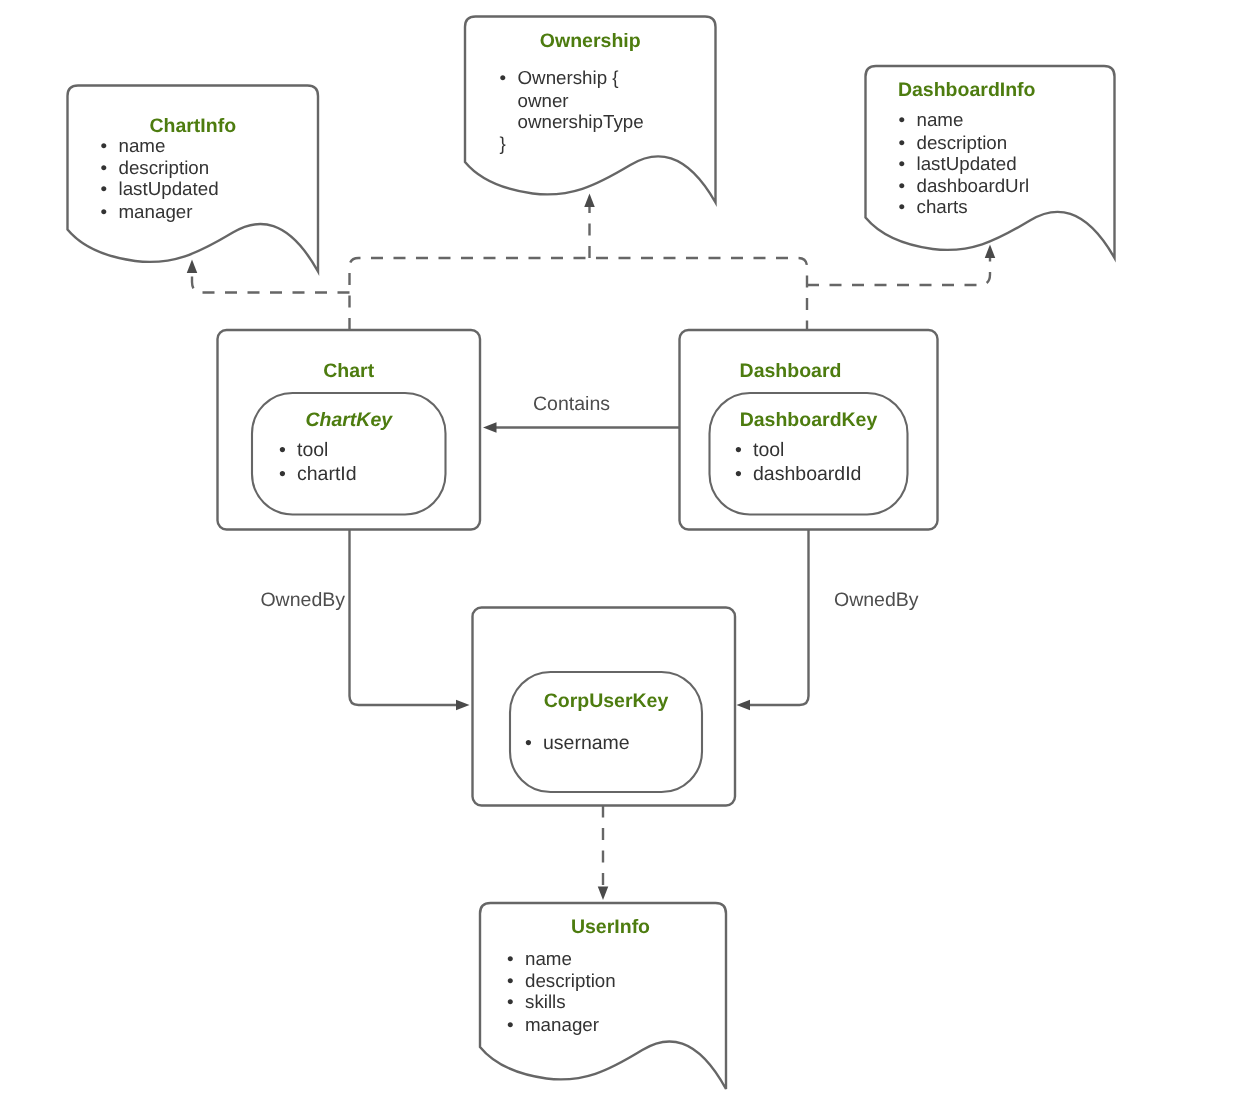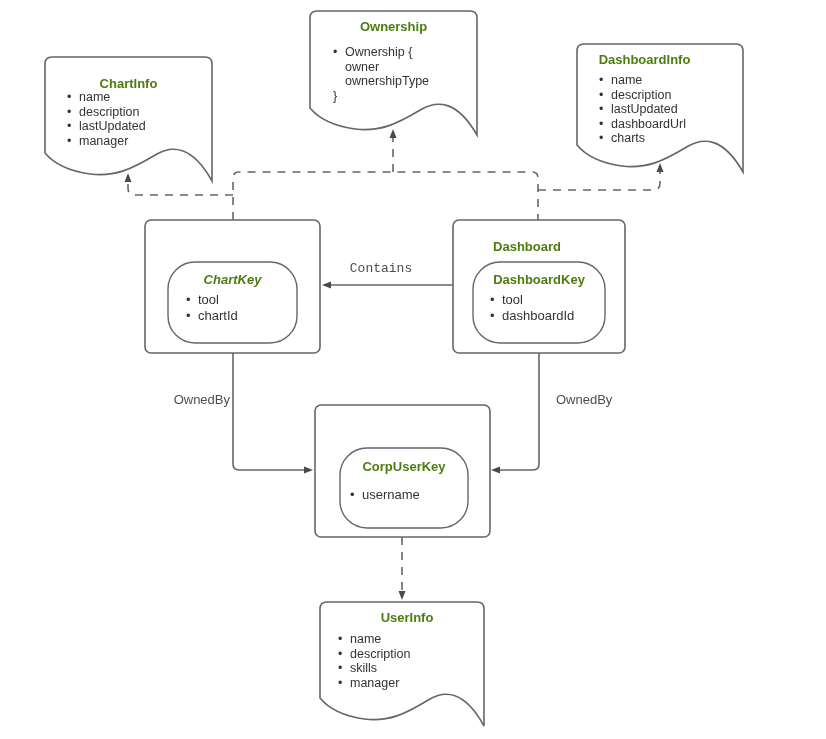--- a/index.html
+++ b/index.html
@@ -10,21 +10,21 @@
   .stage svg{position:absolute;left:0;top:0;}
   .txt{position:absolute;color:#333333;}
   .shape-title{font-weight:bold;font-size:13px;text-align:center;color:#4d7c0f;}
   .doc-list{font-size:12.5px;color:#333333;}
   .doc-list .row{display:flex;align-items:flex-start;line-height:14.6px;}
   .key-list{font-size:13px;color:#333333;}
   .key-list .row{display:flex;align-items:flex-start;line-height:16px;}
   .bullet{flex:0 0 12px;width:12px;}
   .edge-label{font-size:13px;color:#4d4d4d;}
   .al-right{text-align:right;}
-  .al-center{text-align:center;font-family:Liberation Mono, monospace;}
+  .al-center{text-align:center;}
 </style>
 </head>
 <body>
 
 <div class="stage">
 
   <svg width="826" height="739" viewBox="0 0 826 739">
 
     <path d="M453,285 L330,285" fill="none" stroke="#666666" stroke-width="1.6"></path>
     <path d="M233,353 L233,464 Q233,470 239,470 L305,470" fill="none" stroke="#666666" stroke-width="1.6"></path>
@@ -149,20 +149,21 @@
       <div class="row">
         <span class="bullet">•</span>
         <span class="item-text">skills</span>
       </div>
       <div class="row">
         <span class="bullet">•</span>
         <span class="item-text">manager</span>
       </div>
     </div>
 
+  <div class="txt shape-title" style="left:145px;top:239px;width:175px;">Chart</div>
   <div class="txt shape-title" style="left:168px;top:272px;width:129px;font-style:italic;">ChartKey</div>
   <div class="txt key-list" style="left:186px;top:292px;width:105px;">
       <div class="row">
         <span class="bullet">•</span>
         <span class="item-text">tool</span>
       </div>
       <div class="row">
         <span class="bullet">•</span>
         <span class="item-text">chartId</span>
       </div>

